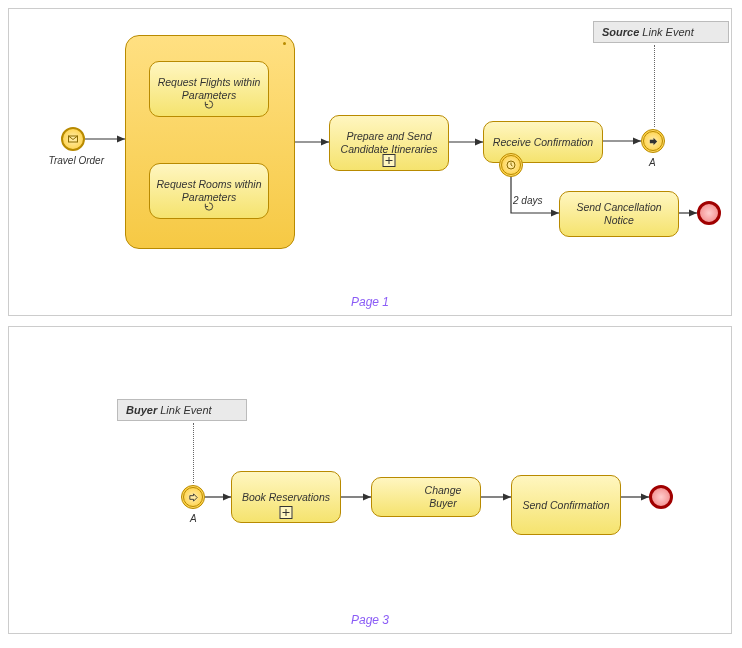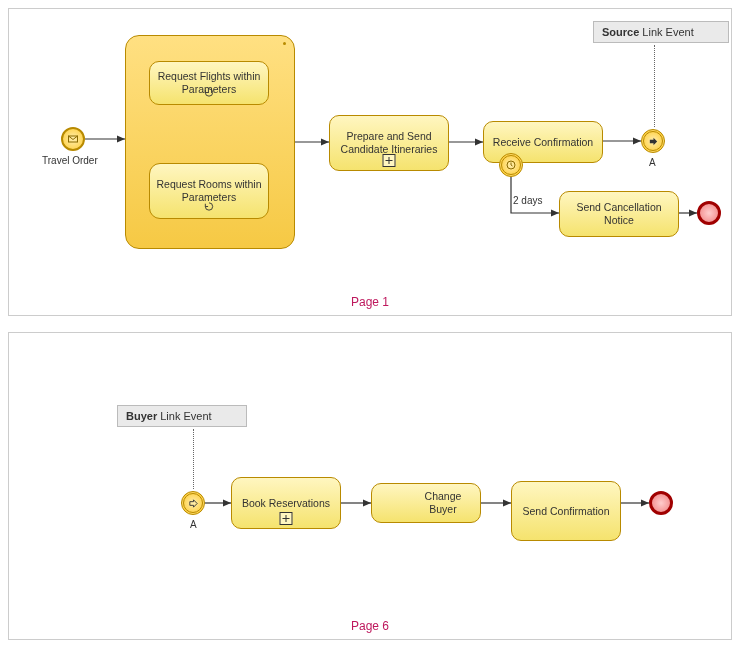--- a/index.html
+++ b/index.html
@@ -7,32 +7,33 @@
     padding: 8px;
     font-family: Arial, sans-serif;
     font-size: 11px;
     background: #fff;
     color: #333;
   }
   .page {
     border: 1px solid #ccc;
     box-sizing: border-box;
     position: relative;
-    margin-bottom: 16px;
+    margin-bottom: 10px;
     background: #fff;
+    font-style: italic;
   }
   .page1 { width: 724px; height: 308px; }
   .page2 { width: 724px; height: 308px; }
   .page-label {
     position: absolute;
     bottom: 6px;
     left: 50%;
     transform: translateX(-50%);
     font-size: 12px;
-    color: #be185d;
+    color: #8b5cf6;
   }
   .annotation {
     position: absolute;
     background: #eaeaea;
     border: 1px solid #bbb;
     padding: 4px 8px;
     font-size: 11px;
     white-space: nowrap;
   }
   .annotation .bold { font-weight: bold; }
@@ -71,21 +72,21 @@
     justify-content: center;
   }
   .timer-event svg { width: 12px; height: 12px; }
   .end-event {
     border: 3px solid #a00000;
     background: radial-gradient(circle, #ffcccc 0%, #f08080 100%);
   }
   .event-label {
     position: absolute;
     font-size: 10px;
-    text-align: left;
+    text-align: right;
     color: #333;
     white-space: nowrap;
   }
   .subprocess-expanded {
     position: absolute;
     border: 1px solid #b88a00;
     border-radius: 14px;
     background: linear-gradient(180deg, #ffe082 0%, #f6c944 100%);
     box-sizing: border-box;
   }
@@ -159,21 +160,21 @@
       <rect x="3" y="6" width="18" height="12" fill="none" stroke="#8a6a00" stroke-width="2"></rect>
       <path d="M3 6 L12 13 L21 6" fill="none" stroke="#8a6a00" stroke-width="2"></path>
     </svg>
   </div>
   <div class="event-label" style="left:33px; top:146px; width:62px;">Travel Order</div>
 
   <div class="subprocess-expanded" style="left:116px; top:26px; width:170px; height:214px;">
     <div class="sub-marker-dot"></div>
   </div>
 
-  <div class="task" style="left:140px; top:52px; width:120px; height:44px;">
+  <div class="task" style="left:140px; top:52px; width:120px; height:56px;">
     <span class="task-label">Request Flights within Parameters</span>
     <div class="marker marker-loop">
       <svg viewBox="0 0 24 24">
           <path d="M12 4 A8 8 0 1 1 4 12" fill="none" stroke="#333" stroke-width="2"></path>
           <path d="M4 6 L4 12 L10 12" fill="none" stroke="#333" stroke-width="2"></path>
         </svg>
     </div>
   </div>
   <div class="task" style="left:140px; top:154px; width:120px; height:56px;border-radius:11px;">
     <span class="task-label">Request Rooms within Parameters</span>
@@ -271,14 +272,14 @@
       <marker id="arrow2" markerWidth="8" markerHeight="8" refX="7" refY="3" orient="auto">
         <path d="M0,0 L7,3 L0,6 Z" fill="#333"></path>
       </marker>
     </defs>
     <line x1="196" y1="170" x2="222" y2="170" stroke="#333" stroke-width="1.2" marker-end="url(#arrow2)"></line>
     <line x1="332" y1="170" x2="362" y2="170" stroke="#333" stroke-width="1.2" marker-end="url(#arrow2)"></line>
     <line x1="472" y1="170" x2="502" y2="170" stroke="#333" stroke-width="1.2" marker-end="url(#arrow2)"></line>
     <line x1="612" y1="170" x2="640" y2="170" stroke="#333" stroke-width="1.2" marker-end="url(#arrow2)"></line>
   </svg>
 
-  <div class="page-label">Page 6</div>
+  <div class="page-label">Page 3</div>
 </div>
 
 </body></html>

